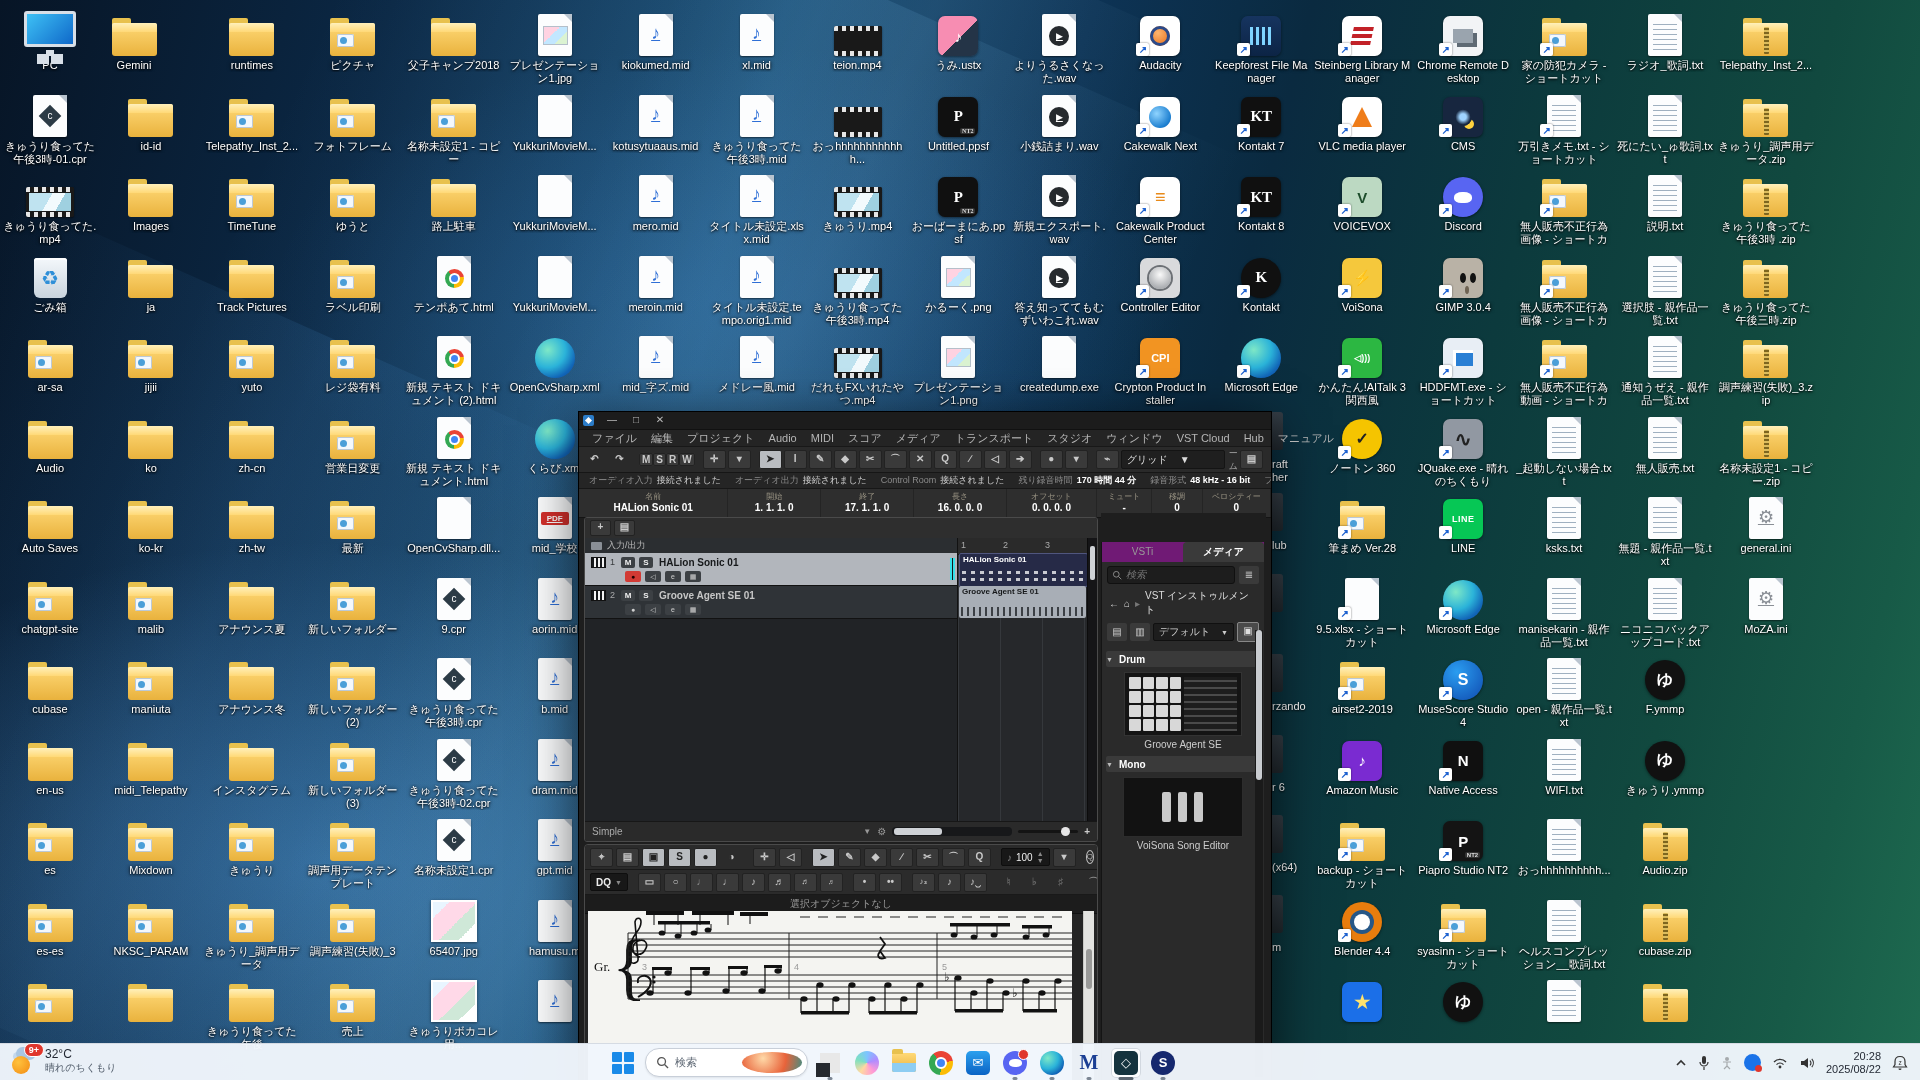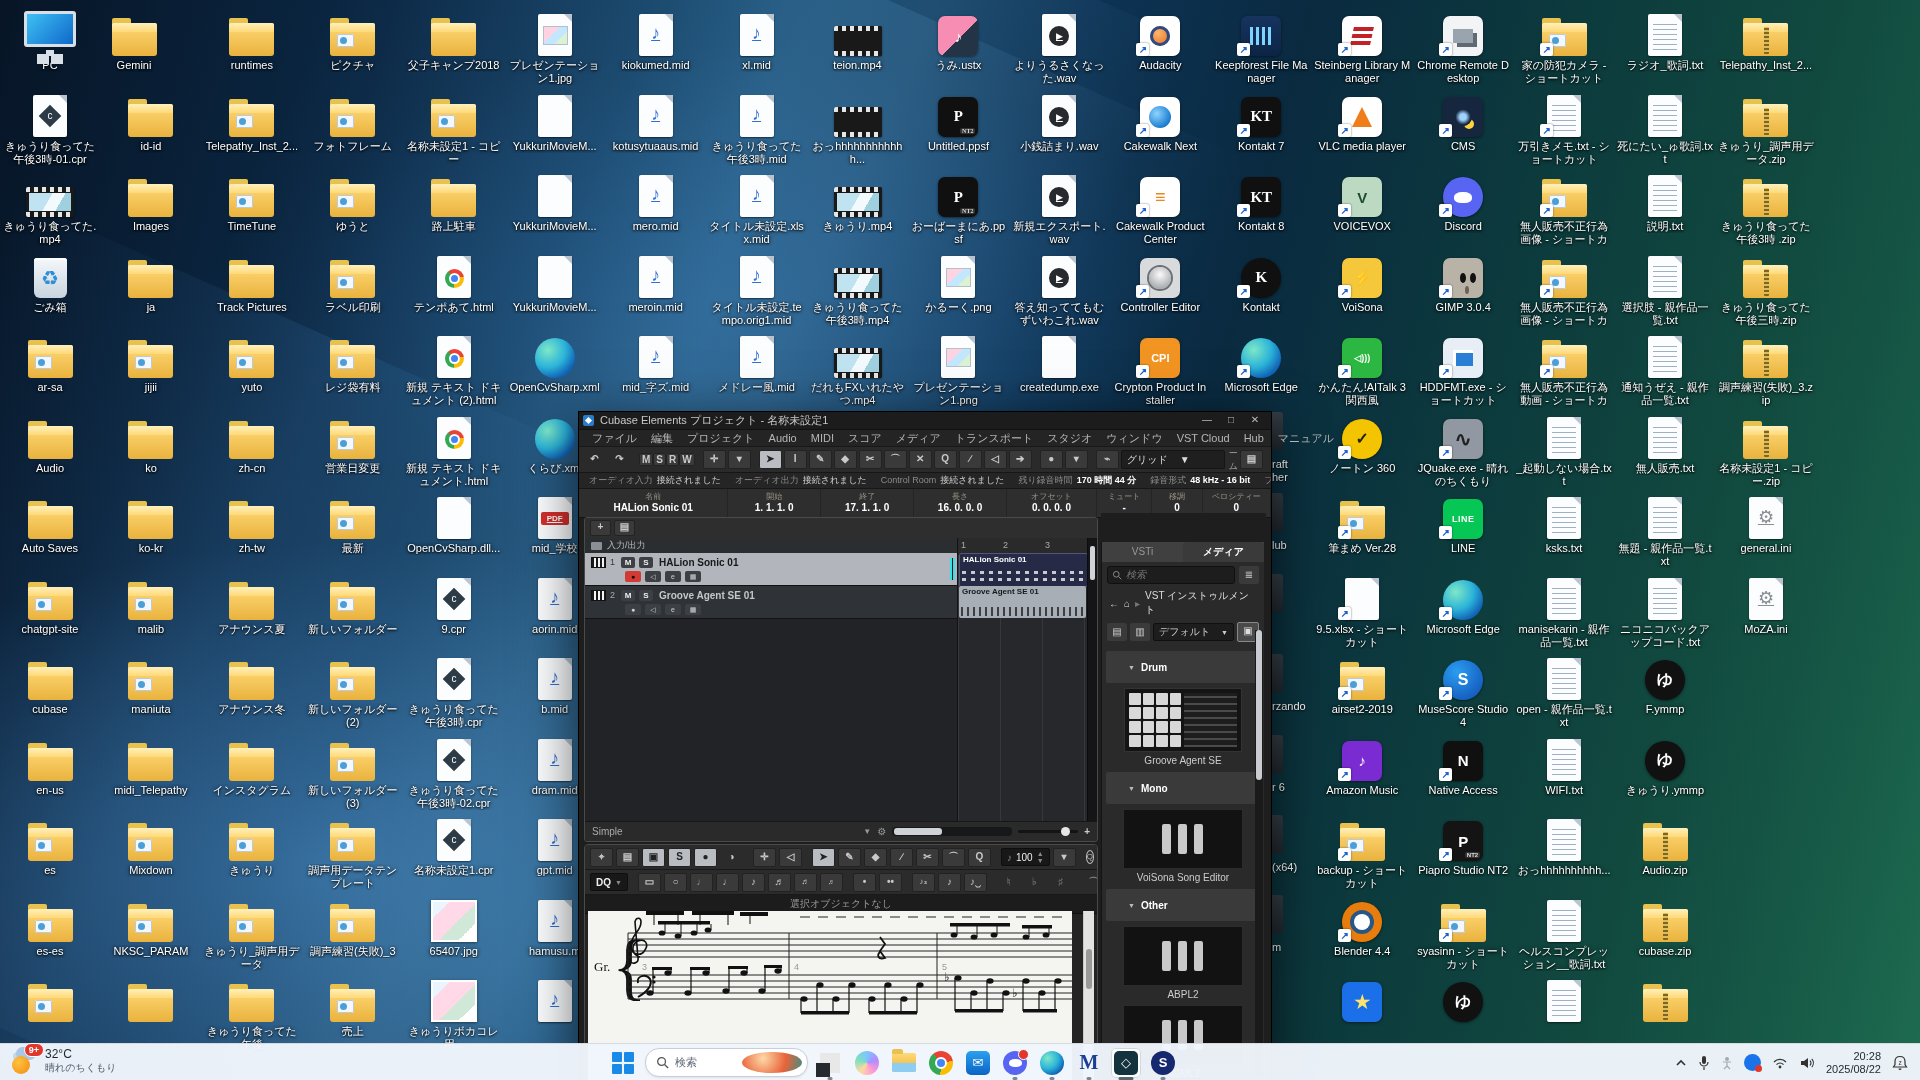--- a/index.html
+++ b/index.html
@@ -130,32 +130,32 @@
   .zslide b{position:absolute;right:8px;top:-3px;width:9px;height:9px;background:#e6e6e6;border-radius:50%;}
   .lzone{position:absolute;left:5px;top:432px;width:512px;height:237px;background:#242424;border:1px solid #4a4a4a;border-radius:4px;overflow:hidden;}
   .lz-t1,.lz-t2{height:24px;background:#2b2b2b;display:flex;align-items:center;gap:3px;padding:0 5px;border-bottom:1px solid #191919;}
   .nfield{height:16px;background:#181818;border:1px solid #0e0e0e;border-radius:2px;color:#eee;font-size:10px;display:flex;align-items:center;padding:0 5px;gap:4px;}
   .qcirc{display:inline-block;width:12px;height:12px;border:1.5px solid #bbb;border-radius:50%;color:#bbb;font-size:8px;line-height:11px;text-align:center;}
   .lz-status{height:18px;background:#1c1c1c;color:#999;font-size:10px;display:flex;align-items:center;justify-content:center;border-bottom:1px solid #101010;}
   .score{position:absolute;left:3px;top:66px;width:484px;bottom:0;background:#f4f4f1;}
   .lz-vs{position:absolute;right:3px;top:66px;bottom:0;width:10px;background:#e3e3e0;border-left:1px solid #c9c9c5;}
   .lz-vs b{position:absolute;left:2px;top:38px;width:6px;height:40px;background:#9a9a98;border-radius:3px;}
   .rzone{position:absolute;left:522px;top:130px;width:162px;height:539px;background:#2a2a2a;border-left:1px solid #141414;}
-  .rtabs{height:20px;background:#404040;display:flex;}
+  .rtabs{height:20px;background:#701a75;display:flex;}
   .rtab{flex:1;text-align:center;line-height:20px;font-size:10px;color:#999;}
   .rtab.act{background:#3a3a3a;color:#fff;border-radius:4px 4px 0 0;font-weight:bold;}
   .rsearch{margin:4px 5px 0;display:flex;gap:4px;}
   .rsfield{flex:1;height:16px;background:#1d1d1d;border:1px solid #101010;border-radius:3px;display:flex;align-items:center;gap:4px;padding:0 4px;color:#777;font-style:italic;font-size:10px;}
   .rsbtn{width:20px;height:18px;background:#3a3a3a;border-radius:2px;color:#ccc;text-align:center;line-height:17px;font-size:10px;}
   .rcrumb{display:flex;align-items:center;gap:5px;padding:5px 7px 2px;color:#ddd;font-size:10px;}
   .rfilter{display:flex;align-items:center;gap:3px;padding:3px 5px;}
   .rsel{flex:1;height:16px;background:#1d1d1d;border:1px solid #101010;border-radius:2px;color:#ccc;font-size:10px;display:flex;align-items:center;justify-content:space-between;padding:0 5px;}
   .rimg{width:20px;height:18px;background:#4a4a4a;border:1px solid #888;border-radius:2px;color:#ddd;text-align:center;line-height:16px;font-size:10px;}
   .rsec{margin:6px 4px 0;}
-  .rsech{height:32px;background:#3a3a3a;border-radius:2px;color:#fff;font-weight:bold;font-size:10px;display:flex;align-items:center;gap:6px;padding:0 22px;text-align:center;}
+  .rsech{height:16px;background:#3a3a3a;border-radius:2px;color:#fff;font-weight:bold;font-size:10px;display:flex;align-items:center;gap:6px;padding:0 0;text-align:center;}
   .rsech i{font-size:7px;color:#bbb;font-style:normal}
   .ritem{text-align:center;margin-top:5px;}
   .rcap{font-size:10px;color:#ccc;margin-top:3px;}
   .th-pads{width:118px;height:64px;margin:0 auto;background:#141414;border:1px solid #333;display:flex;padding:4px;gap:3px;box-sizing:border-box;}
   .padgrid{display:grid;grid-template-columns:repeat(4,1fr);gap:2px;width:52px;}
   .padgrid s{background:#d8d8d8;border-radius:1px;}
   .padlist{flex:1;background:repeating-linear-gradient(0deg,#4a4a4a 0 2px,#1d1d1d 2px 7px);}
   .th-keys{position:relative;width:118px;height:58px;margin:0 auto;background:#121212;border:1px solid #2c2c2c;}
   .th-keys s{position:absolute;top:14px;width:9px;height:30px;background:#e9e9e9;border-radius:2px;filter:blur(.6px);opacity:.85;}
   .th-keys s:nth-child(1){left:38px}.th-keys s:nth-child(2){left:54px}.th-keys s:nth-child(3){left:70px}
@@ -1499,21 +1499,20 @@
       <div class="frag" style="left: 1272px; top: 781px;">r 6</div>
       <div class="sliver" style="left: 1270px; top: 815px;"></div>
       <div class="frag" style="left: 1272px; top: 861px;">(x64)</div>
       <div class="sliver" style="left: 1270px; top: 895px;"></div>
       <div class="frag" style="left: 1272px; top: 941px;">m</div>
     </div>
 
   <div class="cwin">
     <div class="ttl">
       <span class="ttl-ico"></span>
-      <span class="ttl-tx">Cubase Elements プロジェクト - 名称未設定1</span>
       <span class="wbtn">—</span>
       <span class="wbtn">□</span>
       <span class="wbtn">✕</span>
     </div>
     <div class="menubar" id="menubar">
         <span>ファイル</span>
         <span>編集</span>
         <span>プロジェクト</span>
         <span>Audio</span>
         <span>MIDI</span>
@@ -1959,42 +1958,20 @@
               <i>▼</i>
               <span>Mono</span>
             </div>
             <div class="ritem">
               <div class="th-keys">
                 <s></s>
                 <s></s>
                 <s></s>
               </div>
               <div class="rcap">VoiSona Song Editor</div>
-            </div>
-          </div>
-          <div class="rsec">
-            <div class="rsech">
-              <i>▼</i>
-              <span>Other</span>
-            </div>
-            <div class="ritem">
-              <div class="th-keys">
-                <s></s>
-                <s></s>
-                <s></s>
-              </div>
-              <div class="rcap">ABPL2</div>
-            </div>
-            <div class="ritem">
-              <div class="th-keys">
-                <s></s>
-                <s></s>
-                <s></s>
-              </div>
-              <div class="rcap">AGML2</div>
             </div>
           </div>
         </div>
       <div class="rz-vs">
           <b></b>
         </div>
     </div>
   </div>
 
   <div class="tbarw">

